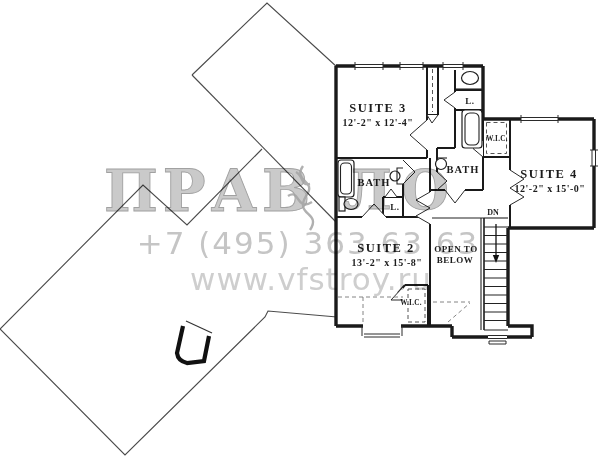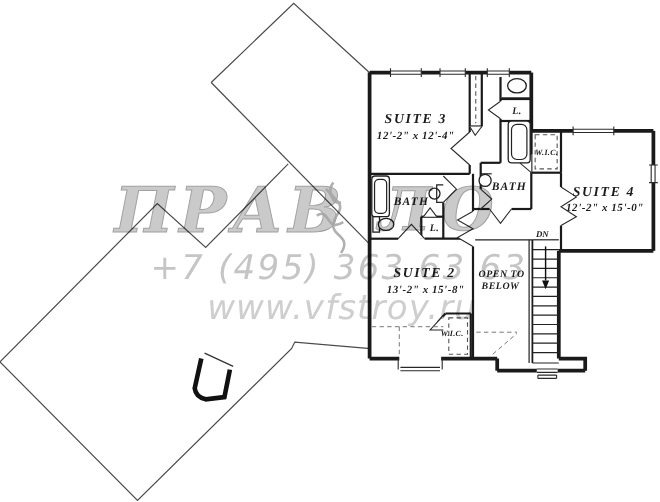--- a/index.html
+++ b/index.html
@@ -1,17 +1,17 @@
 <!DOCTYPE html>
 <html><head>
 <meta charset="utf-8">
 <style>
   html,body{margin:0;padding:0;background:#ffffff;}
   .canvas{position:relative;width:600px;height:456px;background:#ffffff;overflow:hidden;
-          font-family:"Liberation Serif", serif;font-style:italic;}
+          font-family:"Liberation Serif", serif;}
   svg{position:absolute;left:0;top:0;}
   .wall{stroke:#1a1a1a;fill:none;}
   .ext{stroke-width:3.4;}
   .int{stroke-width:2;}
   .thin{stroke:#222;stroke-width:1.1;fill:none;}
   .fix{stroke:#1f1f1f;stroke-width:1.2;fill:#ffffff;}
   .winline{stroke:#2a2a2a;stroke-width:1;fill:none;}
   .dash{stroke:#555;stroke-width:1;fill:none;stroke-dasharray:4 3;}
   .dashlight{stroke:#777;stroke-width:0.9;fill:none;stroke-dasharray:4 3;}
   .roof{stroke:#4a4a4a;stroke-width:1.1;fill:none;}

